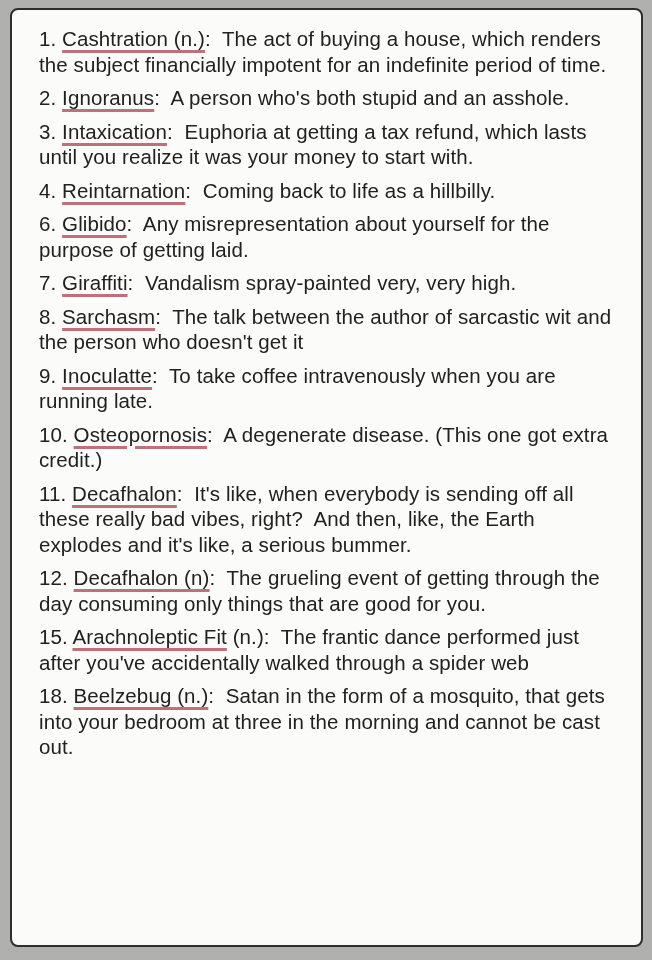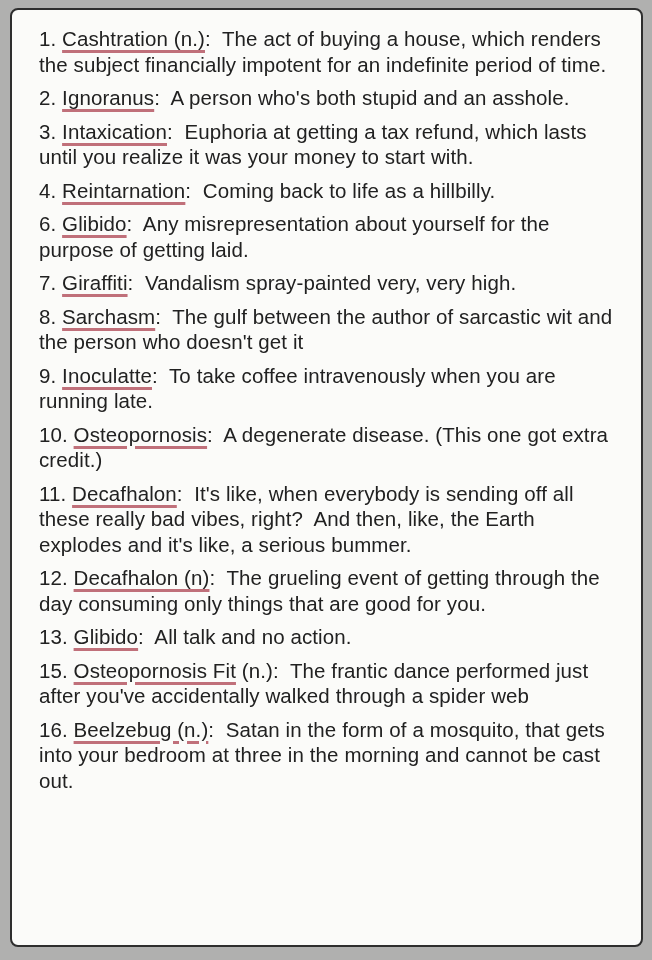--- a/index.html
+++ b/index.html
@@ -46,31 +46,30 @@
 
   <p class="item"><span class="num">3. </span><span class="term">Intaxication</span><span class="rest">:  Euphoria at getting a tax refund, which lasts until you realize it was your money to start with.</span></p>
 
   <p class="item"><span class="num">4. </span><span class="term">Reintarnation</span><span class="rest">:  Coming back to life as a hillbilly.</span></p>
 
 
   <p class="item"><span class="num">6. </span><span class="term">Glibido</span><span class="rest">:  Any misrepresentation about yourself for the purpose of getting laid.</span></p>
 
   <p class="item"><span class="num">7. </span><span class="term">Giraffiti</span><span class="rest">:  Vandalism spray-painted very, very high.</span></p>
 
-  <p class="item"><span class="num">8. </span><span class="term">Sarchasm</span><span class="rest">:  The gulf between the author of sarcastic wit and the person who doesn't get it</span></p>
+  <p class="item"><span class="num">8. </span><span class="term">Sarchasm</span><span class="rest">:  The talk between the author of sarcastic wit and the person who doesn't get it</span></p>
 
   <p class="item"><span class="num">9. </span><span class="term">Inoculatte</span><span class="rest">:  To take coffee intravenously when you are running late.</span></p>
 
   <p class="item"><span class="num">10. </span><span class="term">Osteopornosis</span><span class="rest">:  A degenerate disease. (This one got extra credit.)</span></p>
 
   <p class="item"><span class="num">11. </span><span class="term">Decafhalon</span><span class="rest">:  It's like, when everybody is sending off all these really bad vibes, right?  And then, like, the Earth explodes and it's like, a serious bummer.</span></p>
 
   <p class="item"><span class="num">12. </span><span class="term">Decafhalon (n)</span><span class="rest">:  The grueling event of getting through the day consuming only things that are good for you.</span></p>
 
-  <p class="item"><span class="num">13. </span><span class="term">Glibido</span><span class="rest">:  All talk and no action.</span></p>
 
 
-  <p class="item"><span class="num">15. </span><span class="term">Osteopornosis Fit</span><span class="rest"> (n.):  The frantic dance performed just after you've accidentally walked through a spider web</span></p>
+  <p class="item"><span class="num">15. </span><span class="term">Arachnoleptic Fit</span><span class="rest"> (n.):  The frantic dance performed just after you've accidentally walked through a spider web</span></p>
 
-  <p class="item"><span class="num">16. </span><span class="term">Beelzebug (n.)</span><span class="rest">:  Satan in the form of a mosquito, that gets into your bedroom at three in the morning and cannot be cast out.</span></p>
+  <p class="item"><span class="num">18. </span><span class="term">Beelzebug (n.)</span><span class="rest">:  Satan in the form of a mosquito, that gets into your bedroom at three in the morning and cannot be cast out.</span></p>
 
 </div>
 </div>
 
 </body></html>

